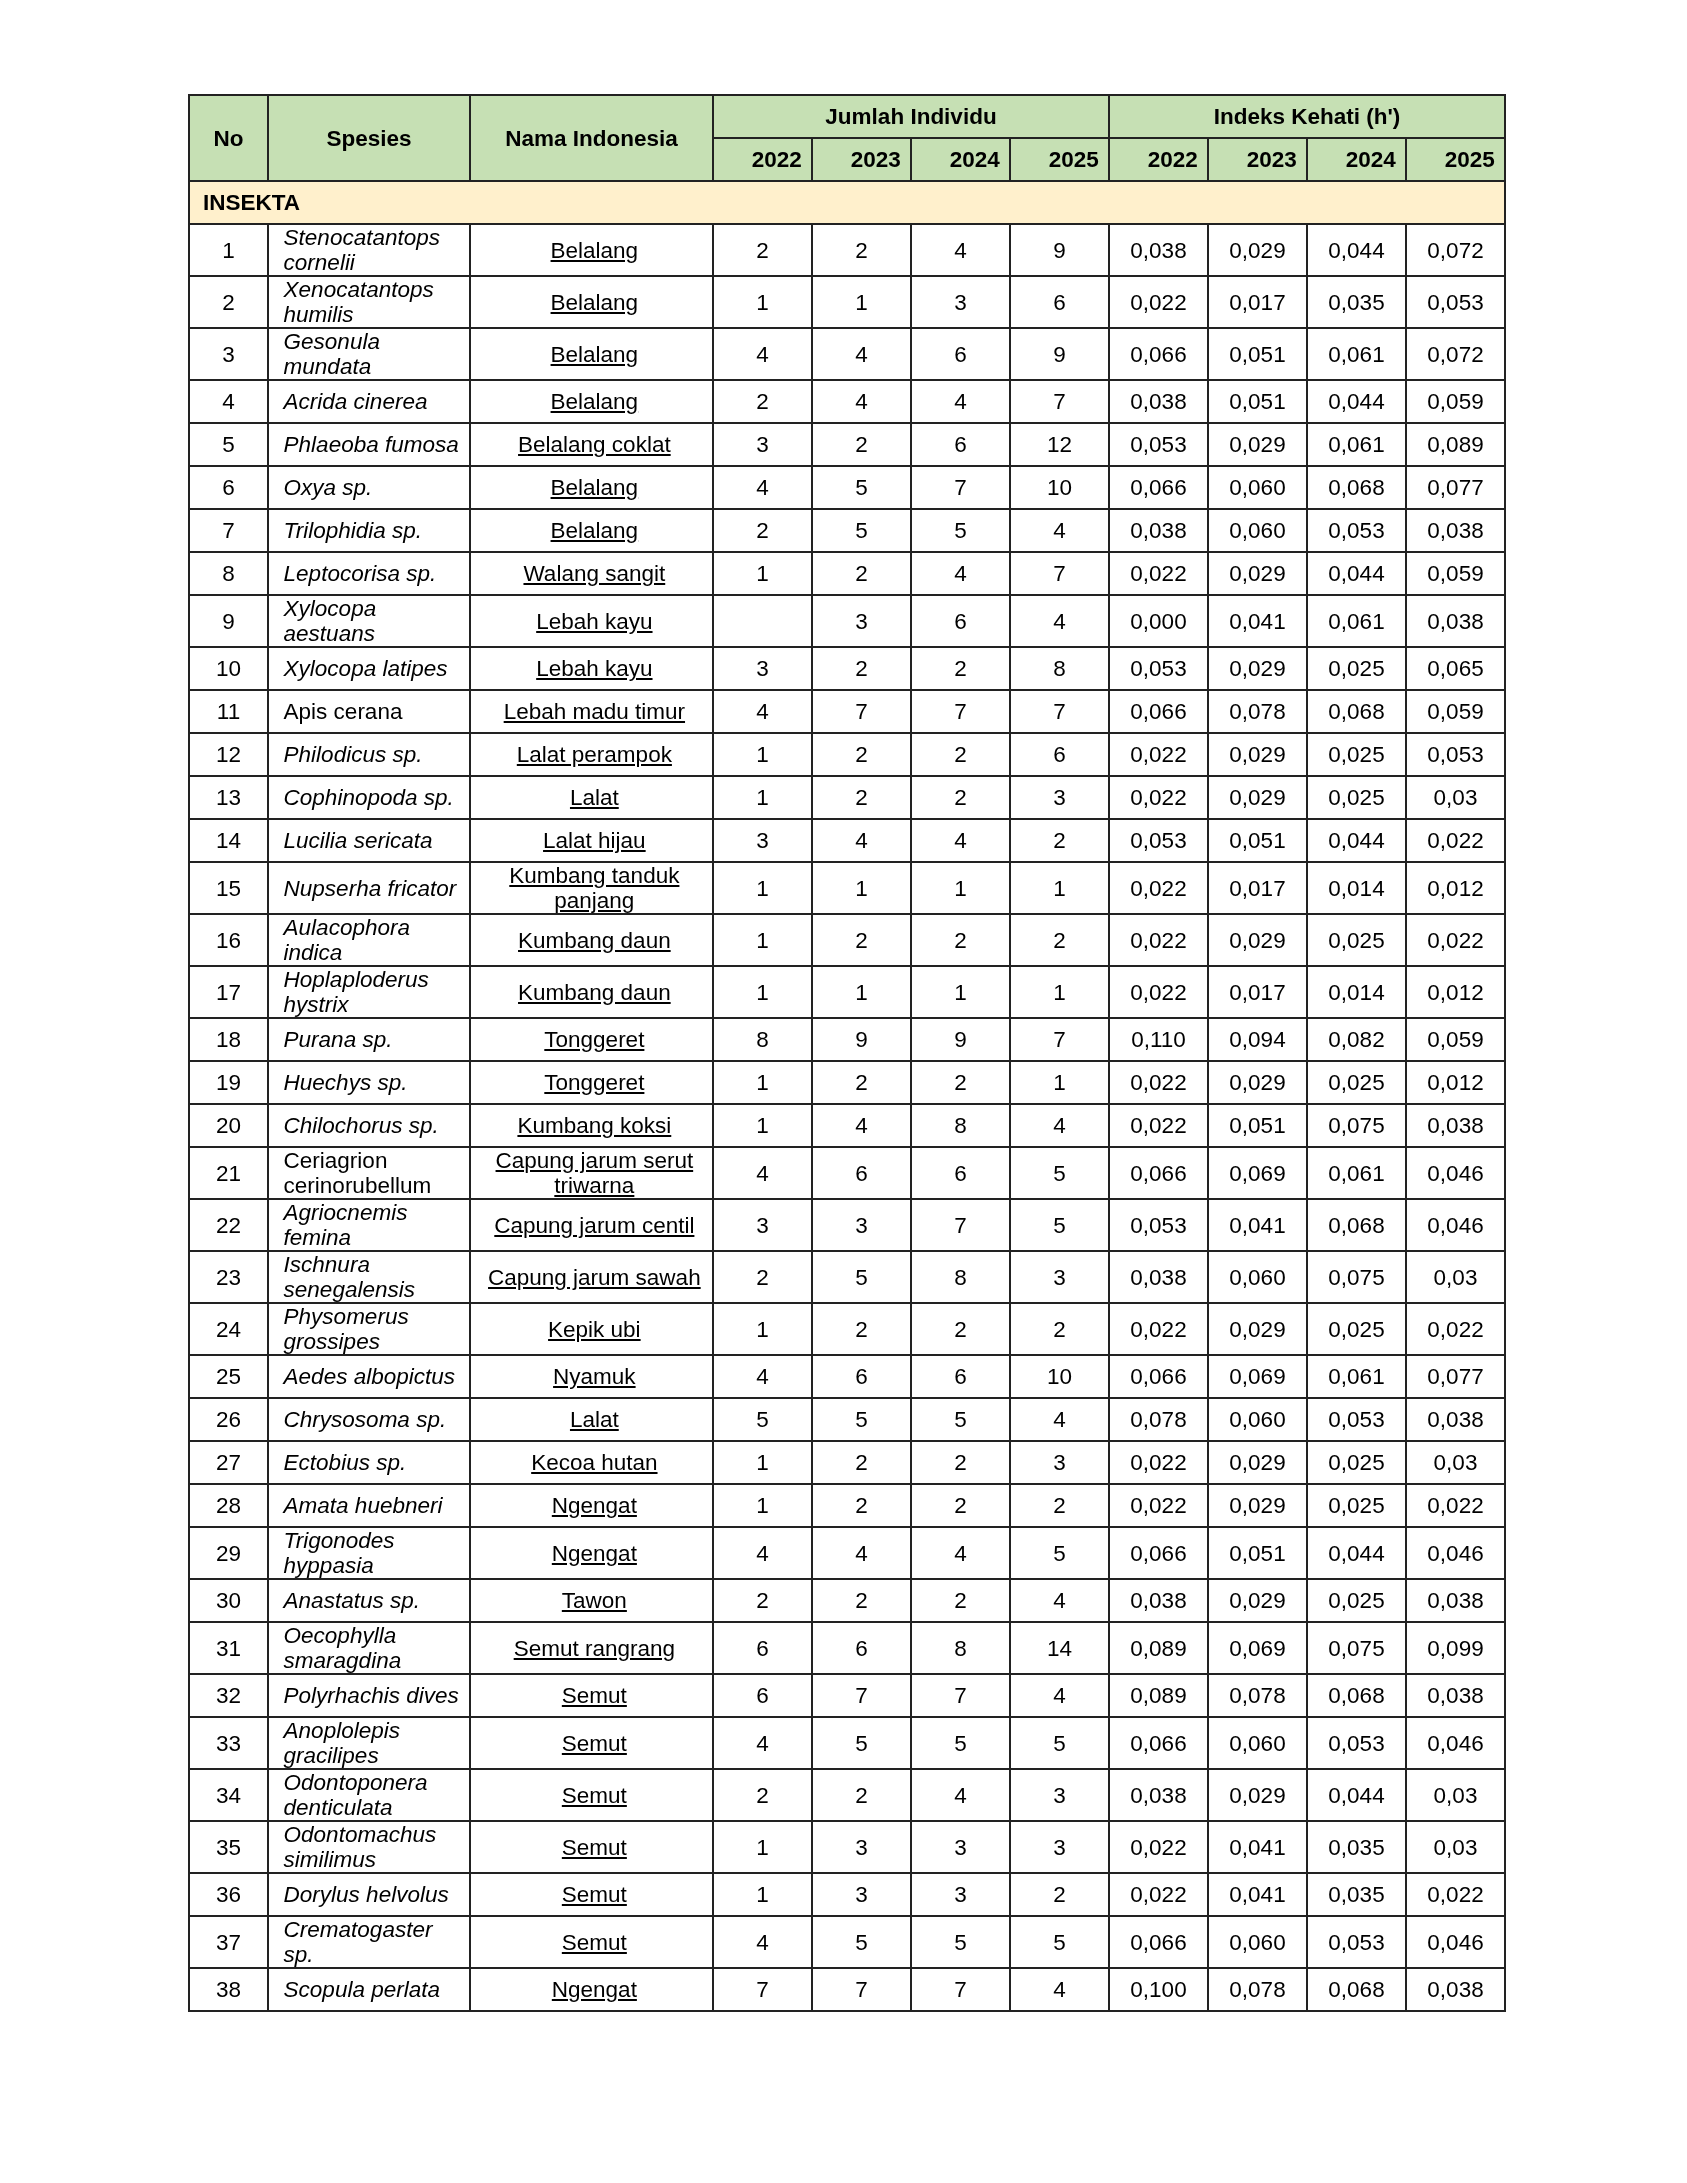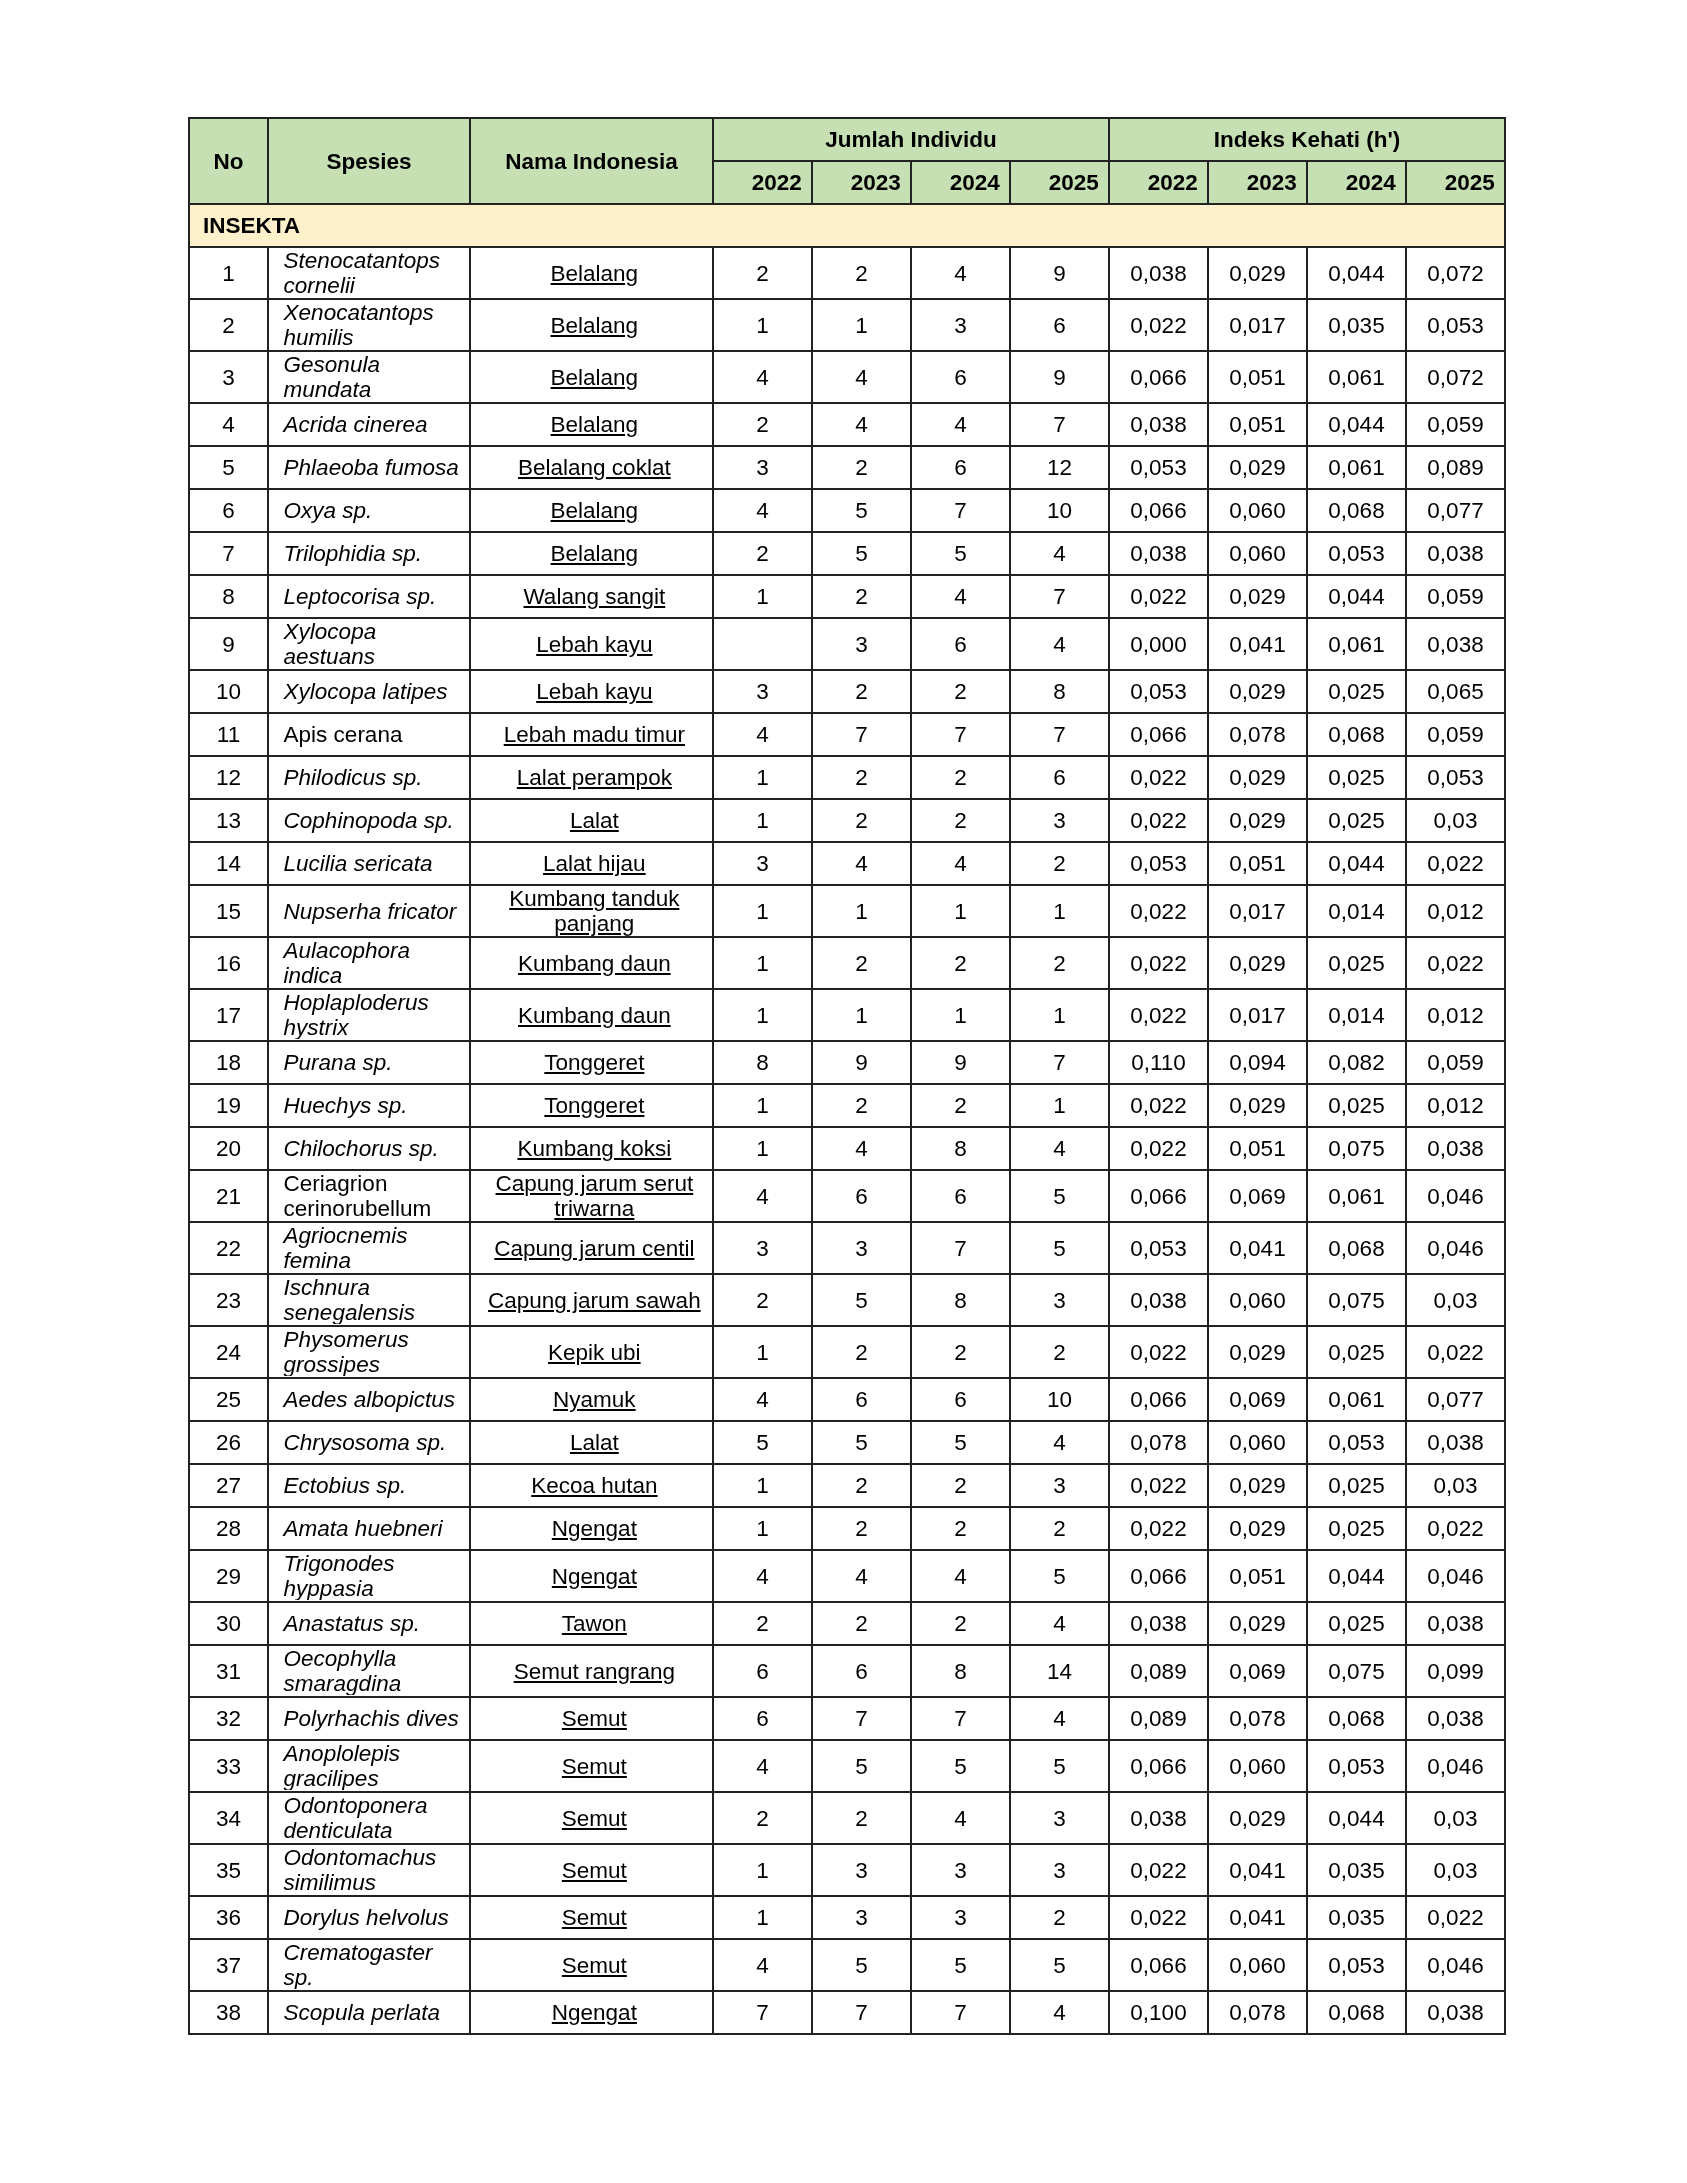--- a/index.html
+++ b/index.html
@@ -1,28 +1,28 @@
 <!DOCTYPE html>
 <html style="font-size:10.6px"><head>
 <meta charset="utf-8">
 <style>
   html, body { margin: 0; padding: 0; background: #ffffff; }
   body { width: 1687px; height: 2183px; position: relative; overflow: hidden;
          font-family: "Liberation Sans", sans-serif; color: #000; }
-  #sheet { position: absolute; left: 188px; top: 117px; width: 1317px;
+  #sheet { position: absolute; left: 188px; top: 94px; width: 1317px;
            border-collapse: collapse; table-layout: fixed; }
   #sheet td, #sheet th { border: 2px solid #222; padding: 0 9.3px; font-size: 22.5px;
            line-height: 25px; overflow: hidden; }
   #sheet thead th { background: #c6e0b4; font-weight: bold; text-align: center; }
   #sheet thead tr.h1 th { height: 41px; }
   #sheet thead tr.h2 th { height: 41px; text-align: right; }
   #sheet tr.group td { background: #fff0cc; font-weight: bold; height: 41px;
            text-align: left; padding-left: 13px; }
   #sheet tbody td { text-align: center; }
-  #sheet tbody td.species { text-align: left; font-style: italic; padding-left: 14.6px; border-radius: 9px; }
+  #sheet tbody td.species { text-align: left; font-style: italic; padding-left: 14.6px; }
   #sheet tbody td.species.plain { font-style: normal; }
   #sheet tbody td.local { text-align: center; padding-left: 15px; text-decoration: underline; }
   #sheet tbody tr.r1 td { height: 41px; }
   #sheet tbody tr.r2 td { height: 49px; }
   col.c-no { width: 79px; } col.c-sp { width: 202px; } col.c-nm { width: 243px; }
   col.c-v { width: 99px; }
 </style>
 </head>
 <body>
 

